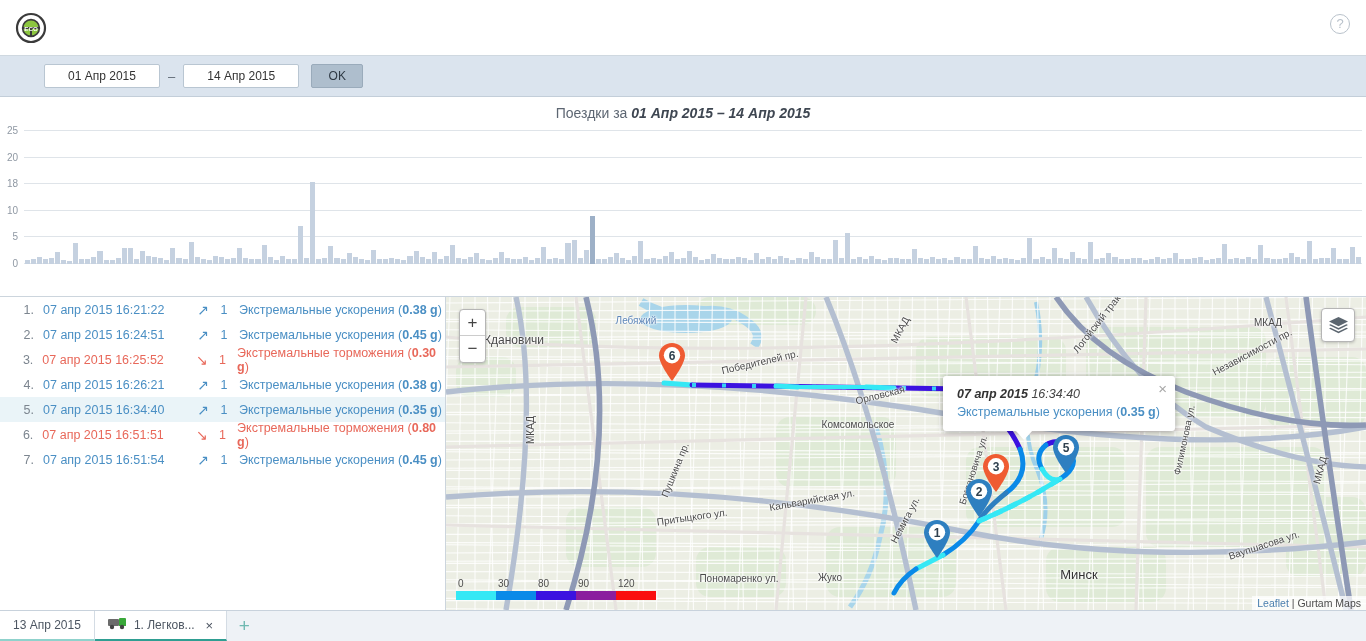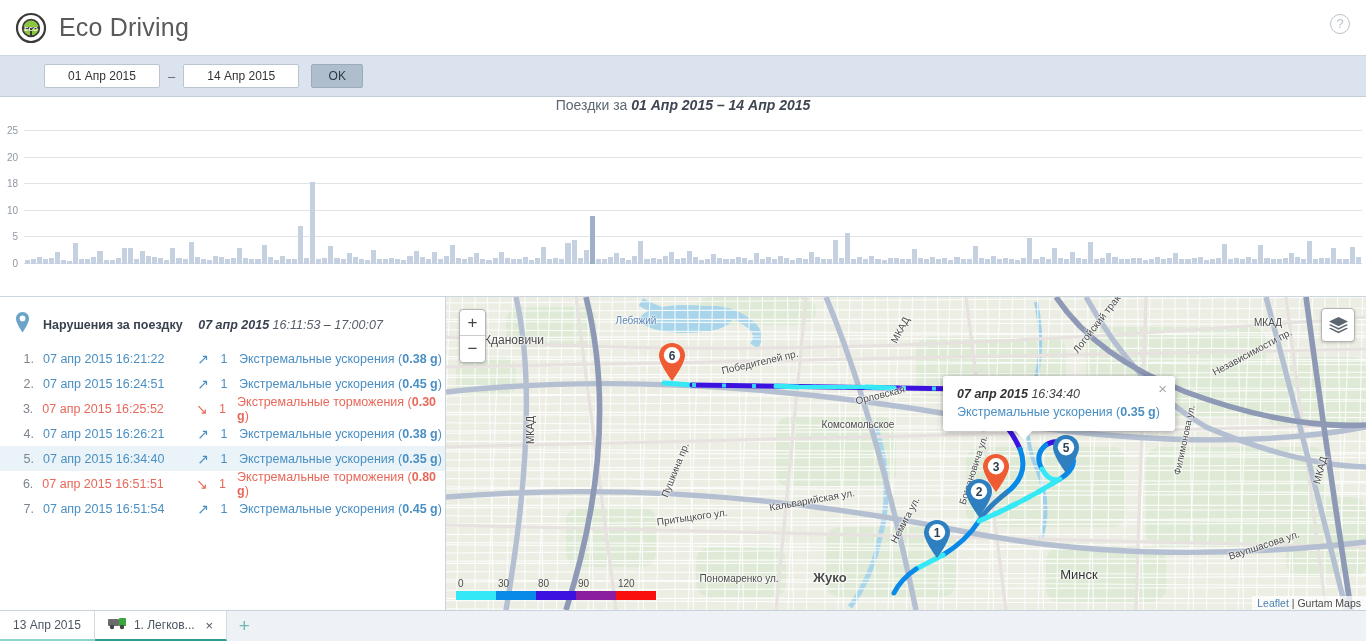--- a/index.html
+++ b/index.html
@@ -114,20 +114,21 @@
   #chart-section {
     height: 200px;
     background: #fff;
     border-bottom: 1px solid #ccd5dd;
     position: relative;
   }
   #chart-title {
     text-align: center;
     font-size: 14px;
     color: #5d6672;
+    padding-top: 8px;
   }
   #chart-title b { font-style: italic; color: #3e4651; }
   #plot {
     position: absolute;
     left: 0; right: 0;
     top: 34px;
     height: 153px;
   }
   #grid { position: absolute; left: 24px; right: 4px; top: 0; bottom: 20px; }
   .gridline {
@@ -357,21 +358,20 @@
   <div id="logo-wrap">
     <svg width="32" height="32" viewBox="0 0 32 32">
       <circle cx="16" cy="16" r="14" fill="none" stroke="#3b3b3b" stroke-width="2.2"></circle>
       <circle cx="16" cy="16" r="8.4" fill="#8cc63f"></circle>
       <circle cx="16" cy="16" r="8.4" fill="none" stroke="#3b3b3b" stroke-width="1.6"></circle>
       <rect x="7.6" y="15" width="16.8" height="2" fill="#3b3b3b"></rect>
       <rect x="15" y="16" width="2" height="8.4" fill="#3b3b3b"></rect>
       <text x="16" y="18.6" text-anchor="middle" font-size="6.2" fill="#ffffff" font-family="Liberation Sans, sans-serif" font-weight="bold">ECO</text>
     </svg>
   </div>
-  <div id="app-title">Eco Driving</div>
   <div id="help-icon">?</div>
 </div>
 
 <div id="toolbar">
 
   <div id="date-group">
     <div class="date-field">01 Апр 2015</div>
     <div id="date-dash">–</div>
     <div class="date-field">14 Апр 2015</div>
     <div id="ok-button">OK</div>
@@ -628,33 +628,20 @@
         <div class="bar" style="height: 4%;"></div>
         <div class="bar" style="height: 12.8%;"></div>
         <div class="bar" style="height: 5.6%;"></div>
       </div>
   </div>
 </div>
 
 <div id="lower">
 
   <div id="violations">
-    <div id="viol-head">
-      <span id="pin-icon">
-        <svg width="17" height="23" viewBox="0 0 17 23">
-          <path d="M8.5 1C4.9 1 2 3.9 2 7.5c0 4.8 6.5 14 6.5 14S15 12.3 15 7.5C15 3.9 12.1 1 8.5 1z" fill="#6ba3c9"></path>
-          <circle cx="8.5" cy="7.4" r="2.9" fill="#ffffff"></circle>
-        </svg>
-      </span>
-      <span id="viol-head-text">
-        <span class="lbl">Нарушения за поездку</span>
-        <span class="dt">07 апр 2015</span>
-        <span class="tm">16:11:53 – 17:00:07</span>
-      </span>
-    </div>
     <div id="viol-list">
         <div class="viol-row acc">
           <span class="num">1.</span>
           <span class="time">07 апр 2015 16:21:22</span>
           <span class="glyph">↗</span>
           <span class="cnt">1</span>
           <span class="desc"><span>Экстремальные ускорения</span> (<b>0.38 g</b>)</span>
         </div>
         <div class="viol-row acc">
           <span class="num">2.</span>
@@ -896,21 +883,21 @@
         <div style="position: absolute; white-space: nowrap; pointer-events: none; left: 84px; top: 133px; font-size: 10px; color: rgb(74, 74, 74); font-weight: normal; transform: translate(-50%, -50%) rotate(-90deg); text-shadow: rgb(255, 255, 255) 0px 0px 3px, rgb(255, 255, 255) 0px 0px 3px, rgb(255, 255, 255) 0px 0px 2px;">МКАД</div>
         <div style="position: absolute; white-space: nowrap; pointer-events: none; left: 454px; top: 33px; font-size: 10px; color: rgb(74, 74, 74); font-weight: normal; transform: translate(-50%, -50%) rotate(-62deg); text-shadow: rgb(255, 255, 255) 0px 0px 3px, rgb(255, 255, 255) 0px 0px 3px, rgb(255, 255, 255) 0px 0px 2px;">МКАД</div>
         <div style="position: absolute; white-space: nowrap; pointer-events: none; left: 822px; top: 25px; font-size: 10px; color: rgb(74, 74, 74); font-weight: normal; transform: translate(-50%, -50%) rotate(0deg); text-shadow: rgb(255, 255, 255) 0px 0px 3px, rgb(255, 255, 255) 0px 0px 3px, rgb(255, 255, 255) 0px 0px 2px;">МКАД</div>
         <div style="position: absolute; white-space: nowrap; pointer-events: none; left: 874px; top: 173px; font-size: 10px; color: rgb(74, 74, 74); font-weight: normal; transform: translate(-50%, -50%) rotate(-75deg); text-shadow: rgb(255, 255, 255) 0px 0px 3px, rgb(255, 255, 255) 0px 0px 3px, rgb(255, 255, 255) 0px 0px 2px;">МКАД</div>
         <div style="position: absolute; white-space: nowrap; pointer-events: none; left: 806px; top: 55px; font-size: 10px; color: rgb(74, 74, 74); font-weight: normal; transform: translate(-50%, -50%) rotate(-28deg); text-shadow: rgb(255, 255, 255) 0px 0px 3px, rgb(255, 255, 255) 0px 0px 3px, rgb(255, 255, 255) 0px 0px 2px;">Независимости пр.</div>
         <div style="position: absolute; white-space: nowrap; pointer-events: none; left: 652px; top: 25px; font-size: 10px; color: rgb(74, 74, 74); font-weight: normal; transform: translate(-50%, -50%) rotate(-52deg); text-shadow: rgb(255, 255, 255) 0px 0px 3px, rgb(255, 255, 255) 0px 0px 3px, rgb(255, 255, 255) 0px 0px 2px;">Логойский тракт</div>
         <div style="position: absolute; white-space: nowrap; pointer-events: none; left: 738px; top: 143px; font-size: 9.5px; color: rgb(74, 74, 74); font-weight: normal; transform: translate(-50%, -50%) rotate(-78deg); text-shadow: rgb(255, 255, 255) 0px 0px 3px, rgb(255, 255, 255) 0px 0px 3px, rgb(255, 255, 255) 0px 0px 2px;">Филимонова ул.</div>
         <div style="position: absolute; white-space: nowrap; pointer-events: none; left: 818px; top: 248px; font-size: 10px; color: rgb(74, 74, 74); font-weight: normal; transform: translate(-50%, -50%) rotate(-18deg); text-shadow: rgb(255, 255, 255) 0px 0px 3px, rgb(255, 255, 255) 0px 0px 3px, rgb(255, 255, 255) 0px 0px 2px;">Ваупшасова ул.</div>
         <div style="position: absolute; white-space: nowrap; pointer-events: none; left: 633px; top: 277px; font-size: 13px; color: rgb(51, 51, 51); font-weight: normal; transform: translate(-50%, -50%) rotate(0deg); text-shadow: rgb(255, 255, 255) 0px 0px 3px, rgb(255, 255, 255) 0px 0px 3px, rgb(255, 255, 255) 0px 0px 2px;">Минск</div>
         <div style="position: absolute; white-space: nowrap; pointer-events: none; left: 293px; top: 281px; font-size: 10px; color: rgb(74, 74, 74); font-weight: normal; transform: translate(-50%, -50%) rotate(0deg); text-shadow: rgb(255, 255, 255) 0px 0px 3px, rgb(255, 255, 255) 0px 0px 3px, rgb(255, 255, 255) 0px 0px 2px;">Пономаренко ул.</div>
-        <div style="position: absolute; white-space: nowrap; pointer-events: none; left: 384px; top: 280px; font-size: 13px; color: rgb(74, 74, 74); font-weight: bold; transform: translate(-50%, -50%) rotate(0deg); text-shadow: rgb(255, 255, 255) 0px 0px 3px, rgb(255, 255, 255) 0px 0px 3px, rgb(255, 255, 255) 0px 0px 2px;">Жуко</div>
+        <div style="position: absolute; white-space: nowrap; pointer-events: none; left: 384px; top: 280px; font-size: 10px; color: rgb(74, 74, 74); font-weight: normal; transform: translate(-50%, -50%) rotate(0deg); text-shadow: rgb(255, 255, 255) 0px 0px 3px, rgb(255, 255, 255) 0px 0px 3px, rgb(255, 255, 255) 0px 0px 2px;">Жуко</div>
         <div style="position: absolute; white-space: nowrap; pointer-events: none; left: 246px; top: 220px; font-size: 10px; color: rgb(74, 74, 74); font-weight: normal; transform: translate(-50%, -50%) rotate(-8deg); text-shadow: rgb(255, 255, 255) 0px 0px 3px, rgb(255, 255, 255) 0px 0px 3px, rgb(255, 255, 255) 0px 0px 2px;">Притыцкого ул.</div>
         <div style="position: absolute; white-space: nowrap; pointer-events: none; left: 366px; top: 203px; font-size: 10px; color: rgb(74, 74, 74); font-weight: normal; transform: translate(-50%, -50%) rotate(-10deg); text-shadow: rgb(255, 255, 255) 0px 0px 3px, rgb(255, 255, 255) 0px 0px 3px, rgb(255, 255, 255) 0px 0px 2px;">Кальварийская ул.</div>
         <div style="position: absolute; white-space: nowrap; pointer-events: none; left: 229px; top: 173px; font-size: 10px; color: rgb(74, 74, 74); font-weight: normal; transform: translate(-50%, -50%) rotate(-68deg); text-shadow: rgb(255, 255, 255) 0px 0px 3px, rgb(255, 255, 255) 0px 0px 3px, rgb(255, 255, 255) 0px 0px 2px;">Пушкина пр.</div>
         <div style="position: absolute; white-space: nowrap; pointer-events: none; left: 459px; top: 223px; font-size: 10px; color: rgb(74, 74, 74); font-weight: normal; transform: translate(-50%, -50%) rotate(-62deg); text-shadow: rgb(255, 255, 255) 0px 0px 3px, rgb(255, 255, 255) 0px 0px 3px, rgb(255, 255, 255) 0px 0px 2px;">Немига ул.</div>
         <div style="position: absolute; white-space: nowrap; pointer-events: none; left: 527px; top: 173px; font-size: 9.5px; color: rgb(74, 74, 74); font-weight: normal; transform: translate(-50%, -50%) rotate(-72deg); text-shadow: rgb(255, 255, 255) 0px 0px 3px, rgb(255, 255, 255) 0px 0px 3px, rgb(255, 255, 255) 0px 0px 2px;">Богдановича ул.</div>
       </div>
 
     <div id="zoom-ctrl">
       <div class="zoom-btn" id="zoom-in">+</div>
       <div class="zoom-btn" id="zoom-out">−</div>

